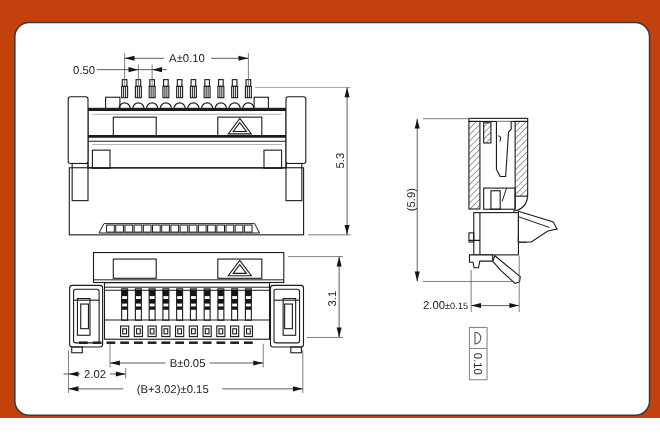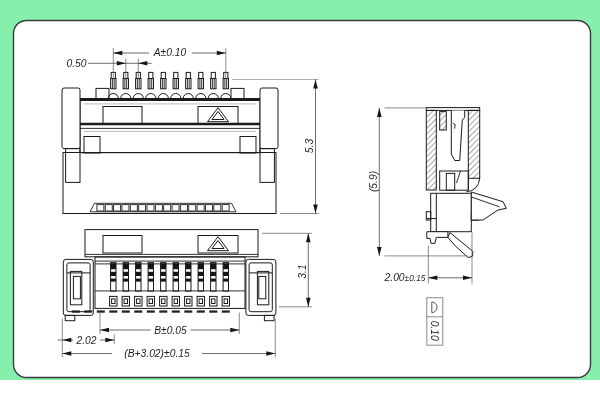--- a/index.html
+++ b/index.html
@@ -1,18 +1,18 @@
 <!DOCTYPE html>
 <html><head>
 <meta charset="utf-8">
 <style>
   html,body{margin:0;padding:0;background:#fff;}
   .sheet{
-    position:relative;width:600px;height:380px;background:#86efac;
-    font-family:"Liberation Sans", sans-serif;overflow:hidden;font-style:italic;
+    position:relative;width:600px;height:380px;background:#c2410c;
+    font-family:"Liberation Sans", sans-serif;overflow:hidden;
   }
   svg{display:block}
   text{fill:#1f1f1f;font-family:"Liberation Sans", sans-serif;font-size:10.3px;}
   .obj{stroke:#1b1b1b;stroke-width:1;fill:none;}
   .objw{stroke:#1b1b1b;stroke-width:1;fill:#ffffff;}
   .thick{stroke:#1b1b1b;stroke-width:2.4;fill:none;}
   .thin{stroke:#1b1b1b;stroke-width:0.9;fill:none;}
   .gray{stroke:#a8a8a8;stroke-width:0.8;fill:none;}
   .dim{stroke:#3c3c3c;stroke-width:0.75;fill:none;}
   .ext{stroke:#5a5a5a;stroke-width:0.7;fill:none;}

